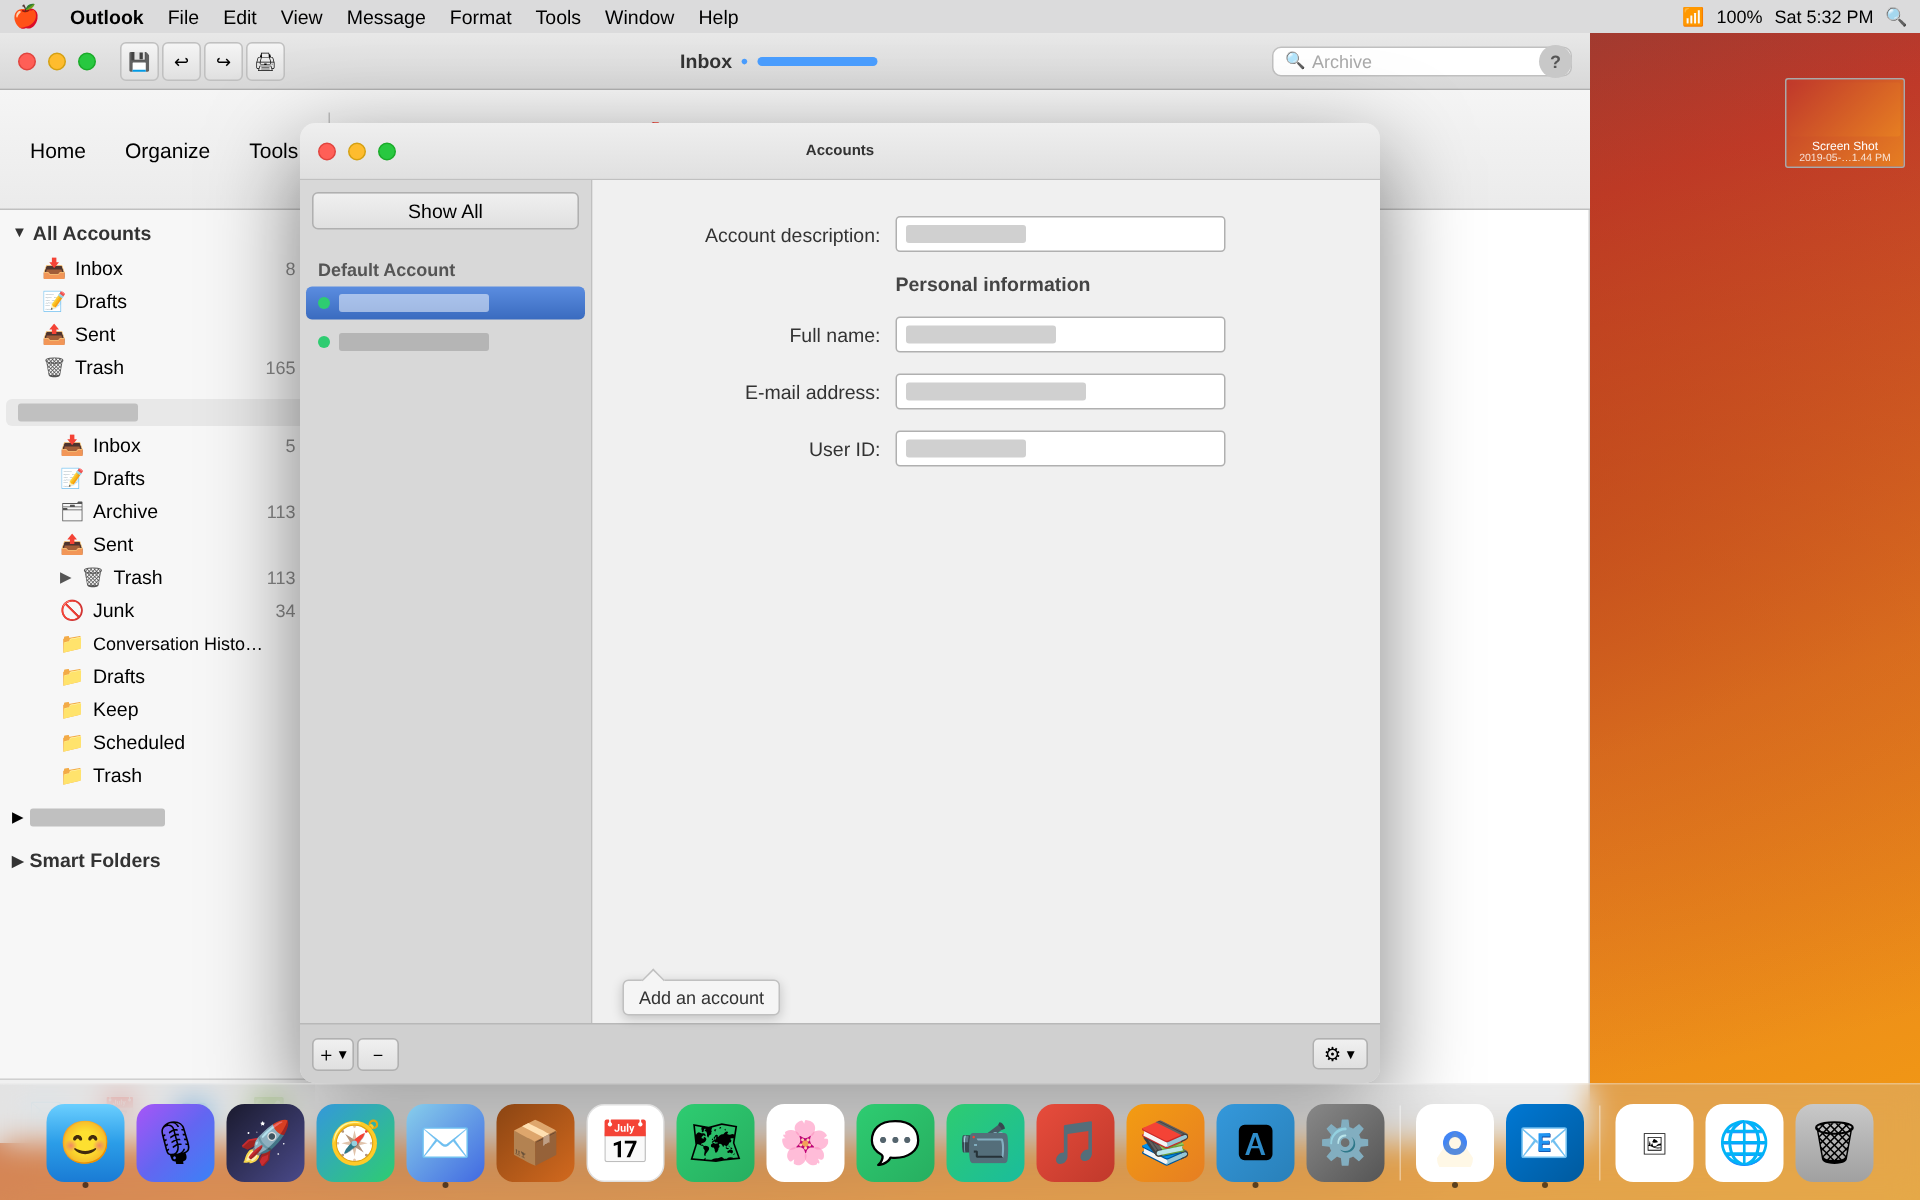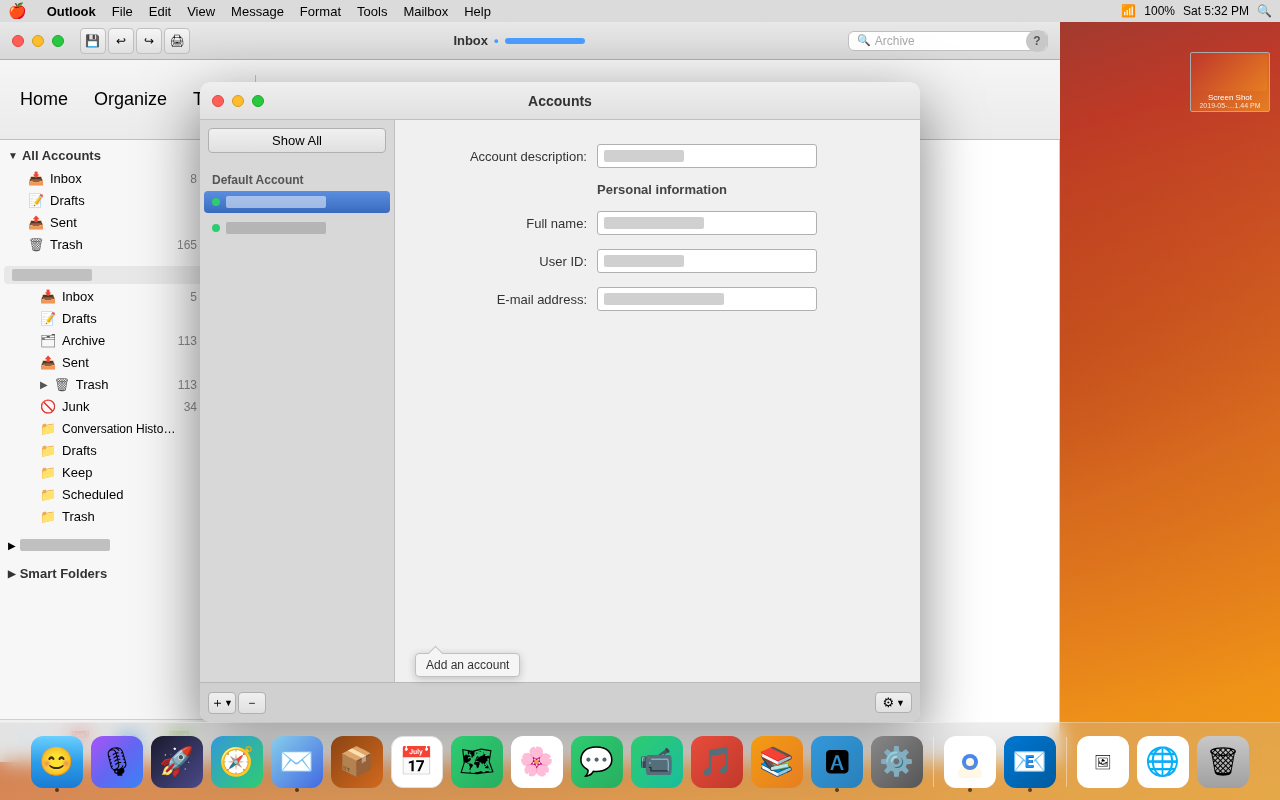--- a/index.html
+++ b/index.html
@@ -133,21 +133,21 @@
       background: linear-gradient(180deg, #f5f5f5 0%, #ebebeb 100%);
       border-bottom: 1px solid #c0c0c0;
       display: flex;
       align-items: center;
       padding: 0 8px;
       gap: 2px;
       flex-shrink: 0;
     }
     .ribbon-tab {
       padding: 4px 12px;
-      font-size: 18px;
+      font-size: 14px;
       cursor: pointer;
       border-radius: 3px;
     }
     .ribbon-btn {
       display: flex;
       flex-direction: column;
       align-items: center;
       gap: 2px;
       padding: 4px 8px;
       border-radius: 4px;
@@ -299,21 +299,21 @@
       position: relative;
       border-radius: 10px 10px 0 0;
     }
     .modal-traffic-lights {
       position: absolute;
       left: 12px;
       display: flex;
       gap: 8px;
     }
     .modal-title {
-      font-size: 14px;
+      font-size: 10px;
       font-weight: 600;
       color: #333;
     }
     .modal-body {
       display: flex;
       flex: 1;
       overflow: hidden;
     }
     .modal-sidebar {
       width: 195px;
@@ -556,21 +556,21 @@
 
 <div class="menubar">
   <span class="menubar-apple">🍎</span>
   <span class="menubar-item bold">Outlook</span>
   <span class="menubar-item">File</span>
   <span class="menubar-item">Edit</span>
   <span class="menubar-item">View</span>
   <span class="menubar-item">Message</span>
   <span class="menubar-item">Format</span>
   <span class="menubar-item">Tools</span>
-  <span class="menubar-item">Mailbox</span>
+  <span class="menubar-item">Window</span>
   <span class="menubar-item">Help</span>
   <div class="menubar-right">
     <span>📶</span>
     <span>100%</span>
     <span>Sat 5:32 PM</span>
     <span>🔍</span>
   </div>
 </div>
 
 <div class="desktop">
@@ -790,30 +790,30 @@
         <div class="section-header" style="margin-left: 170px;">Personal information</div>
 
         <div class="form-row">
           <div class="form-label">Full name:</div>
           <div class="form-input-container">
             <div style="width:100px;height:12px;background:#d0d0d0;border-radius:2px;"></div>
           </div>
         </div>
 
         <div class="form-row">
+          <div class="form-label">E-mail address:</div>
+          <div class="form-input-container">
+            <div style="width:120px;height:12px;background:#d0d0d0;border-radius:2px;"></div>
+          </div>
+        </div>
+
+        <div class="form-row">
           <div class="form-label">User ID:</div>
           <div class="form-input-container">
             <div style="width:80px;height:12px;background:#d0d0d0;border-radius:2px;"></div>
-          </div>
-        </div>
-
-        <div class="form-row">
-          <div class="form-label">E-mail address:</div>
-          <div class="form-input-container">
-            <div style="width:120px;height:12px;background:#d0d0d0;border-radius:2px;"></div>
           </div>
         </div>
       </div>
     </div>
 
     <div class="modal-footer-bar">
       <div style="display:flex;align-items:center;gap:2px;">
         <div class="modal-footer-btn">
           <span>＋</span>
           <span style="font-size:9px;">▼</span>

